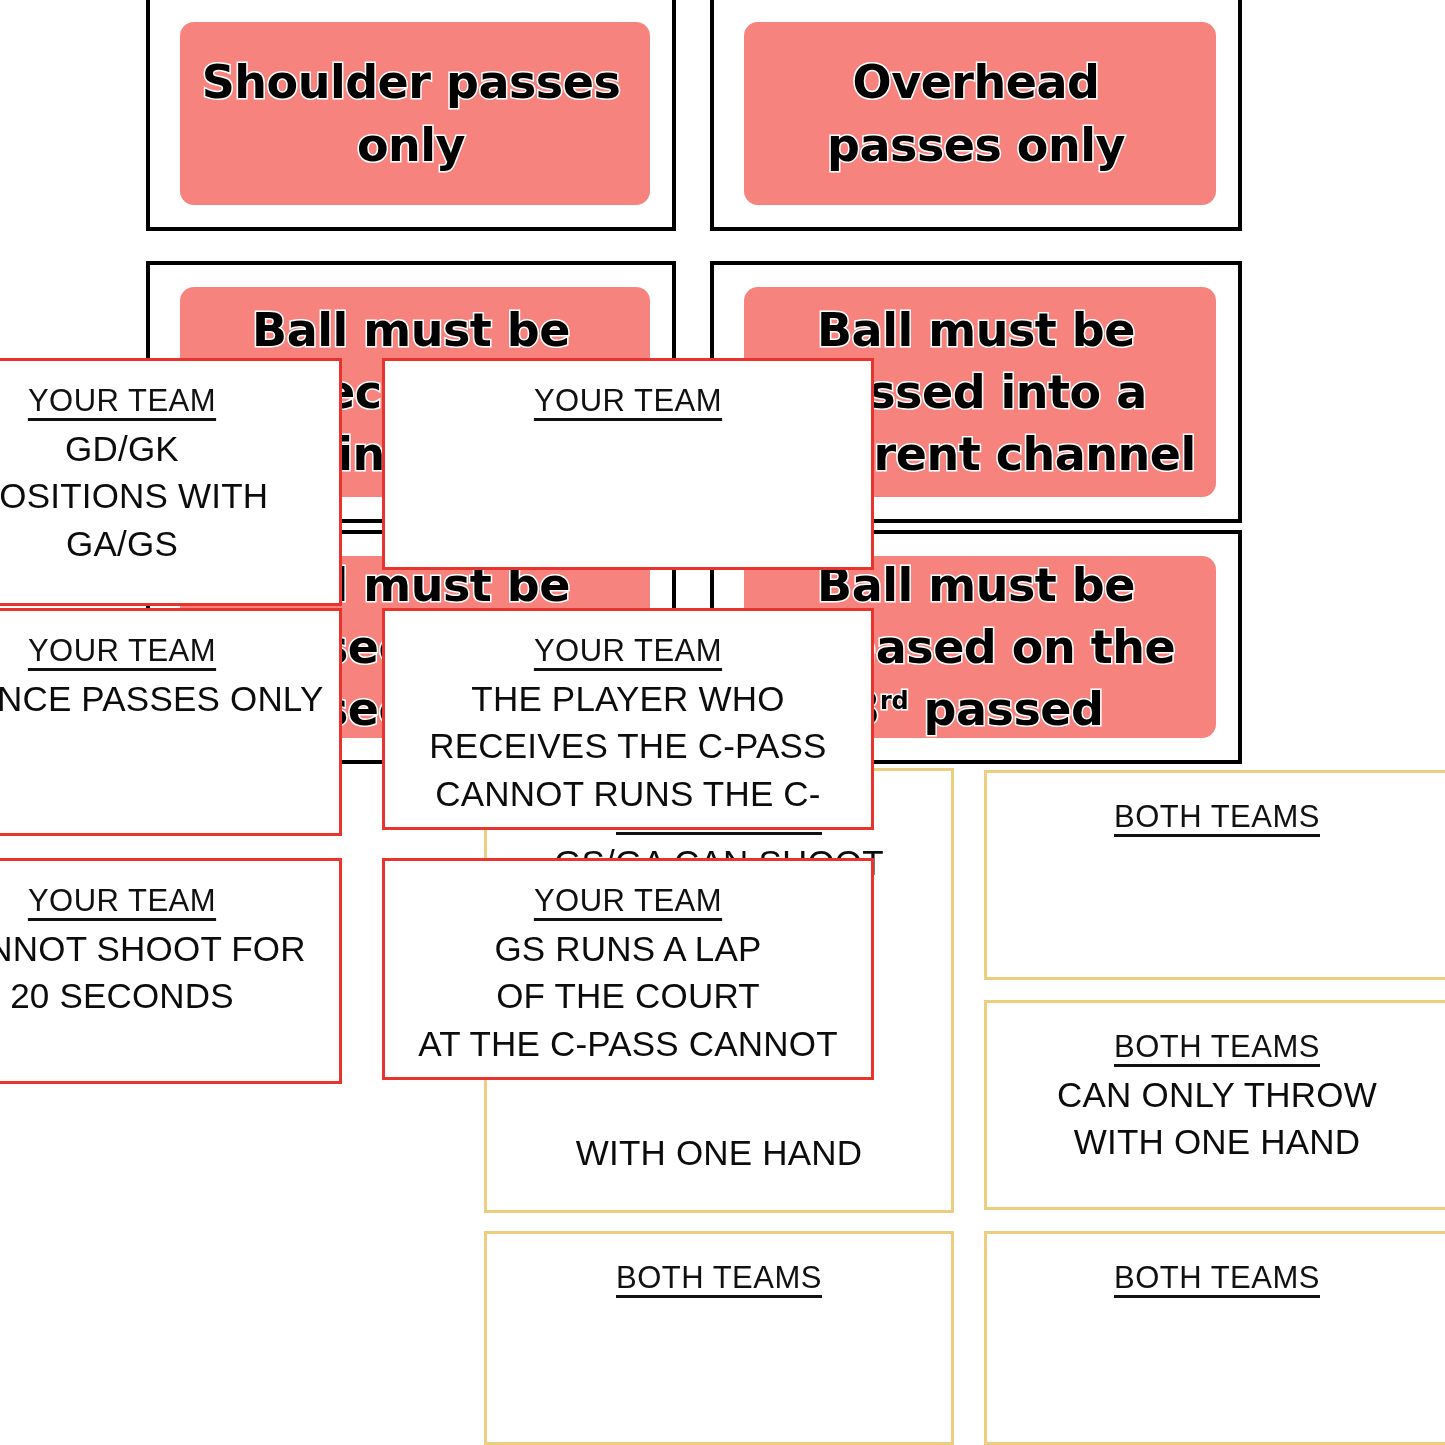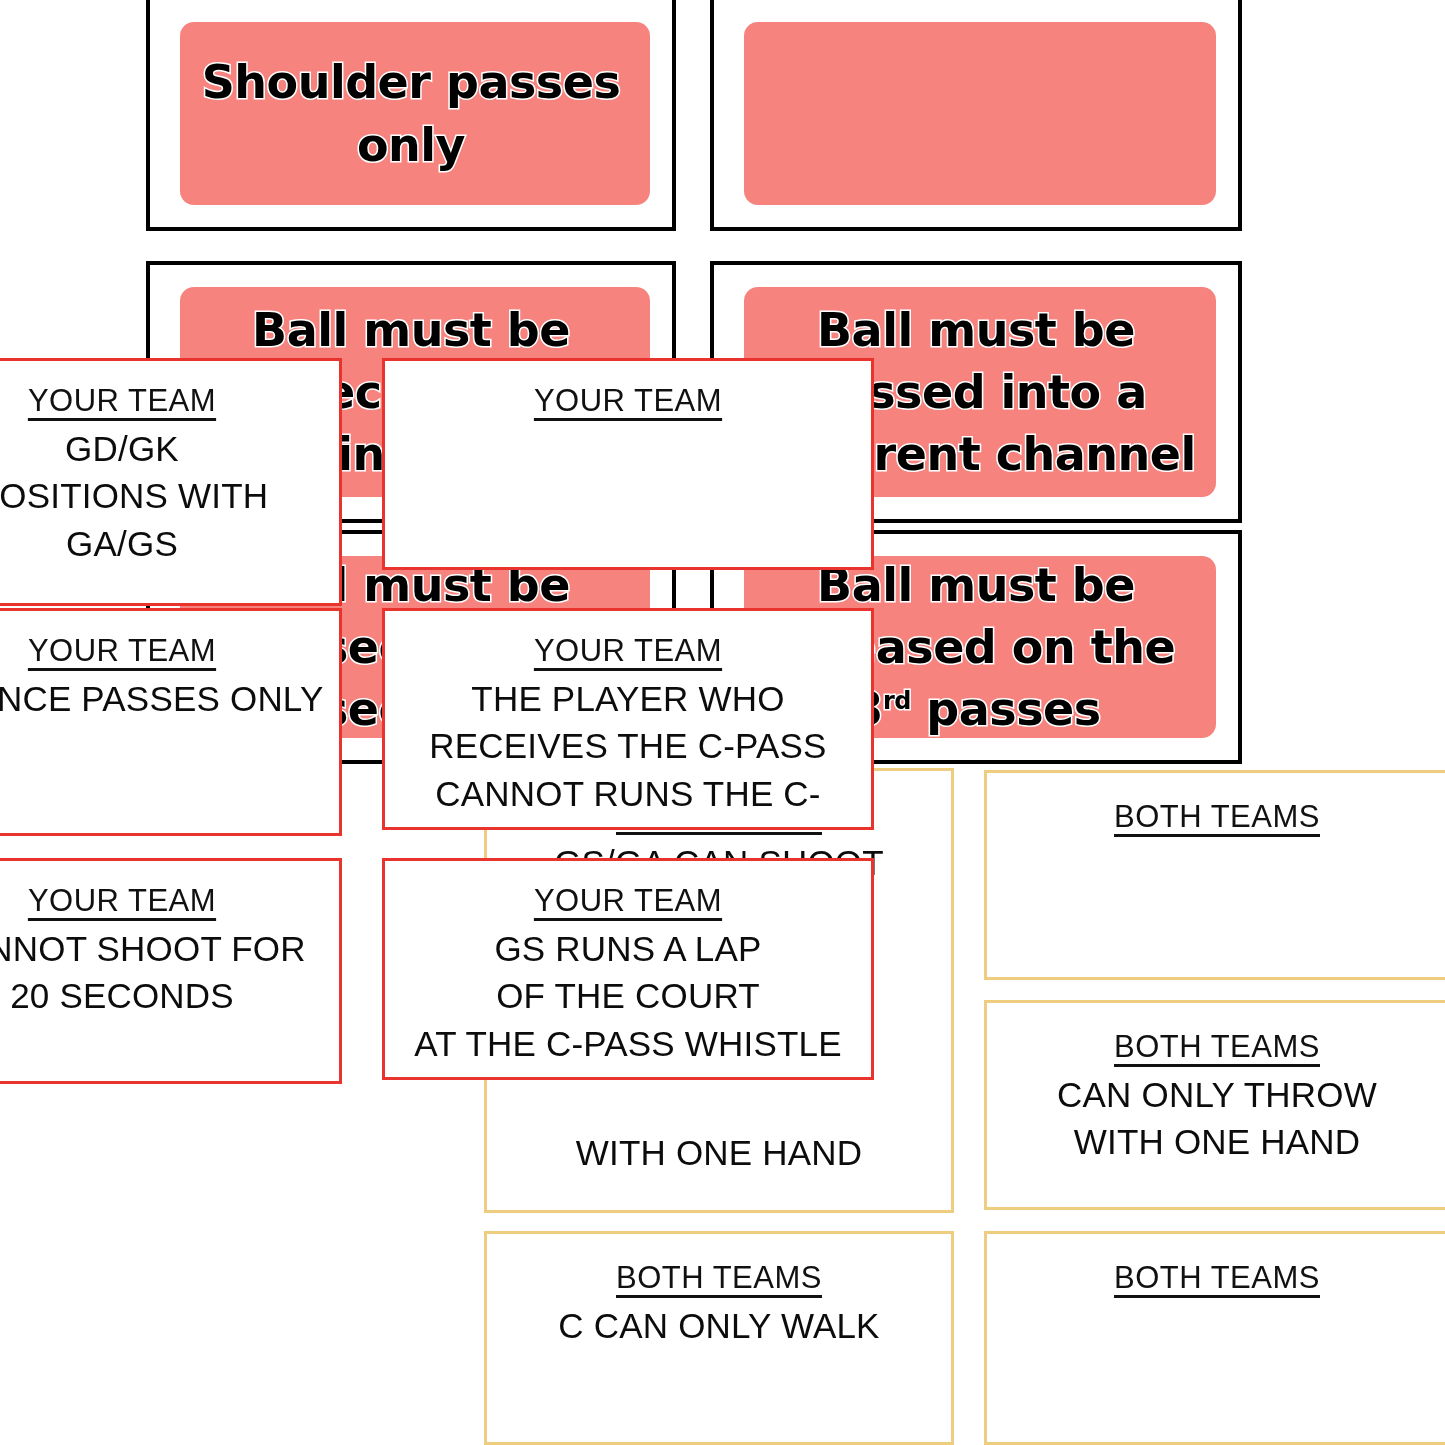--- a/index.html
+++ b/index.html
@@ -119,20 +119,22 @@
 <div id="stage">
 
   <div class="pink-card" style="left:146px; top:-4px; width:530px; height:235px;">
     <div class="pink-fill"></div>
     <div class="pink-text">Shoulder passes
 only</div>
   </div>
 
   <div class="pink-card" style="left:710px; top:-4px; width:532px; height:235px;">
     <div class="pink-fill"></div>
+    <div class="pink-text">Overhead
+passes only</div>
   </div>
 
   <div class="pink-card" style="left:146px; top:261px; width:530px; height:262px;">
     <div class="pink-fill"></div>
     <div class="pink-text">Ball must be
 received
 in the</div>
   </div>
 
   <div class="pink-card" style="left:710px; top:261px; width:532px; height:262px;">
@@ -146,42 +148,41 @@
     <div class="pink-fill"></div>
     <div class="pink-text">Ball must be
 second
 second</div>
   </div>
 
   <div class="pink-card" style="left:710px; top:530px; width:532px; height:234px;">
     <div class="pink-fill"></div>
     <div class="pink-text"><span>Ball must be
 released on the
-3</span><sup>rd</sup><span> passes</span></div>
+3</span><sup>rd</sup><span> passed</span></div>
   </div>
 
   <div class="yellow-card" style="left:484px; top:768px; width:470px; height:445px;">
     <span class="card-heading">BOTH TEAMS</span>
     <div class="card-body">GS/GA CAN SHOOT FROM</div>
     <div class="card-body body-bottom">WITH ONE HAND</div>
   </div>
 
   <div class="yellow-card" style="left:984px; top:770px; width:466px; height:210px;">
     <span class="card-heading">BOTH TEAMS</span>
   </div>
 
   <div class="yellow-card" style="left:984px; top:1000px; width:466px; height:210px;">
     <span class="card-heading">BOTH TEAMS</span>
     <div class="card-body">CAN ONLY THROW
 WITH ONE HAND</div>
   </div>
 
   <div class="yellow-card" style="left:484px; top:1231px; width:470px; height:214px;">
     <span class="card-heading">BOTH TEAMS</span>
-    <div class="card-body">C CAN ONLY WALK</div>
   </div>
 
   <div class="yellow-card" style="left:984px; top:1231px; width:466px; height:214px;">
     <span class="card-heading">BOTH TEAMS</span>
   </div>
 
   <div class="red-card clip-left" style="left:-98px; top:358px; width:440px; height:248px;">
     <span class="card-heading">YOUR TEAM</span>
     <div class="card-body">GD/GK
 POSITIONS WITH
@@ -207,16 +208,16 @@
   <div class="red-card clip-left" style="left:-98px; top:858px; width:440px; height:226px;">
     <span class="card-heading">YOUR TEAM</span>
     <div class="card-body">CANNOT SHOOT FOR
 20 SECONDS</div>
   </div>
 
   <div class="red-card" style="left:382px; top:858px; width:492px; height:222px;">
     <span class="card-heading">YOUR TEAM</span>
     <div class="card-body">GS RUNS A LAP
 OF THE COURT
-AT THE C-PASS WHISTLE</div>
+AT THE C-PASS CANNOT</div>
   </div>
 
 </div>
 
 </body></html>

